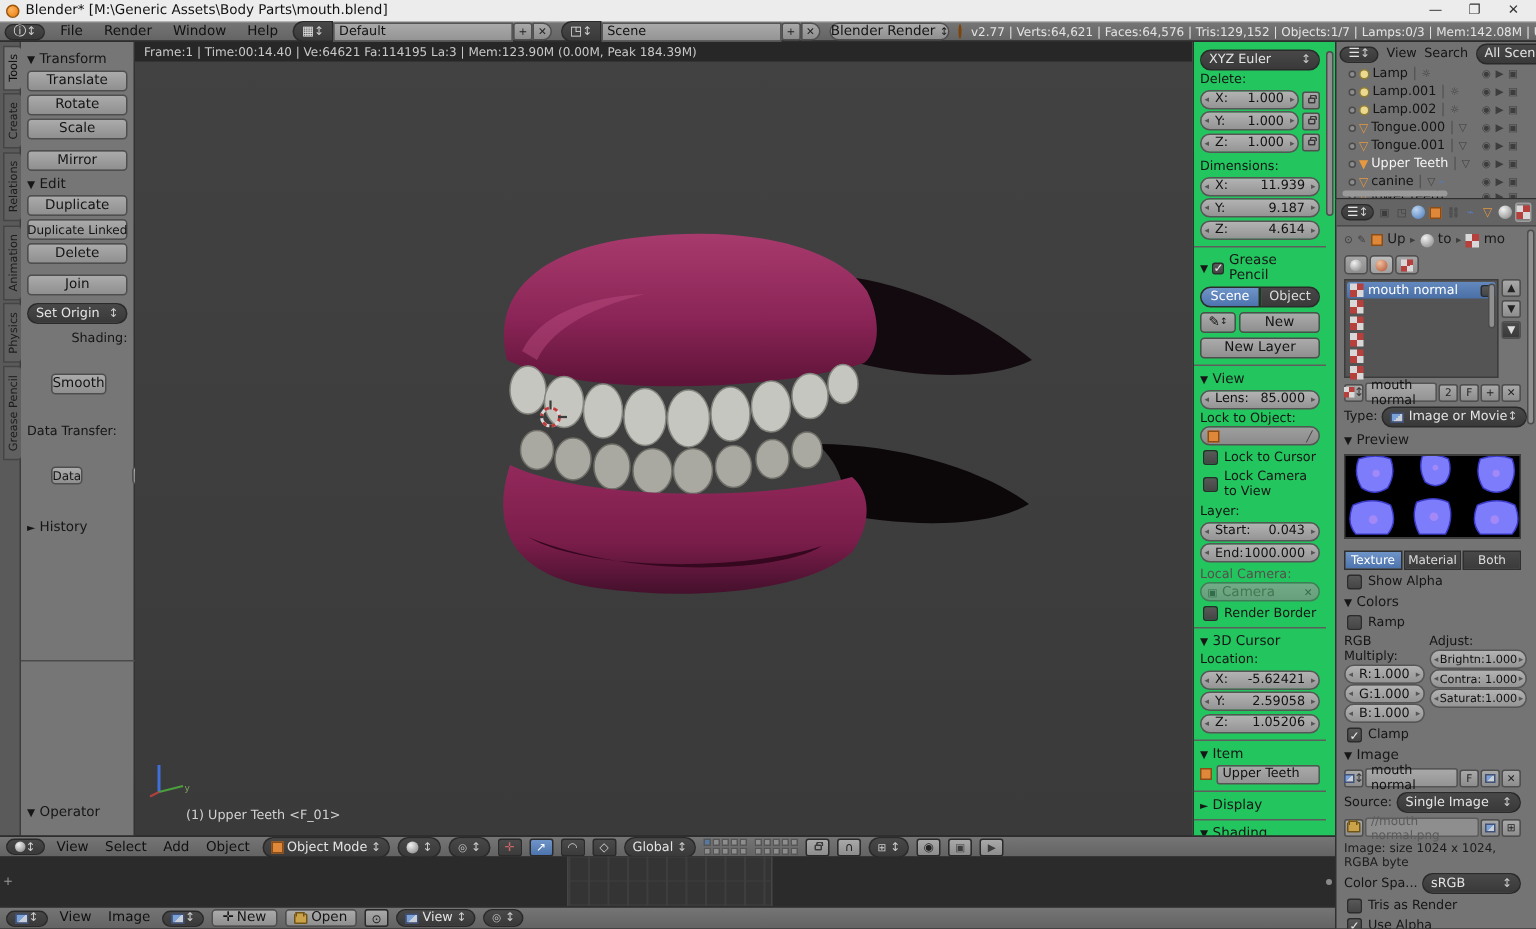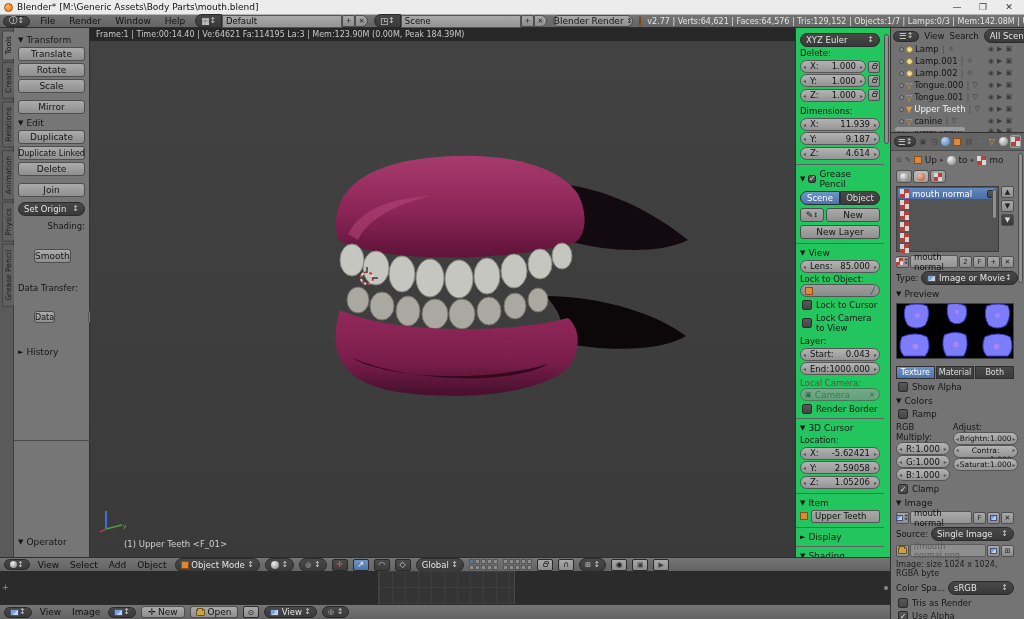--- a/index.html
+++ b/index.html
@@ -765,21 +765,21 @@
           <span>B:</span>
           <span class="nv">1.000</span>
         </div>
     </div>
     <div>
       <div class="lbl">Adjust:</div>
       <div class="n" style="padding:0 6px; font-size:7.5px;">
           <span>Brightn:</span>
           <span class="nv">1.000</span>
         </div>
-      <div class="n" style="padding:0 6px; font-size:7.5px;flex-direction:column;">
+      <div class="n" style="padding:0 6px; font-size:7.5px;">
           <span>Contra:</span>
           <span class="nv">1.000</span>
         </div>
       <div class="n" style="padding:0 6px; font-size:7.5px;">
           <span>Saturat:</span>
           <span class="nv">1.000</span>
         </div>
     </div>
   </div>
   <div class="cbrow">

